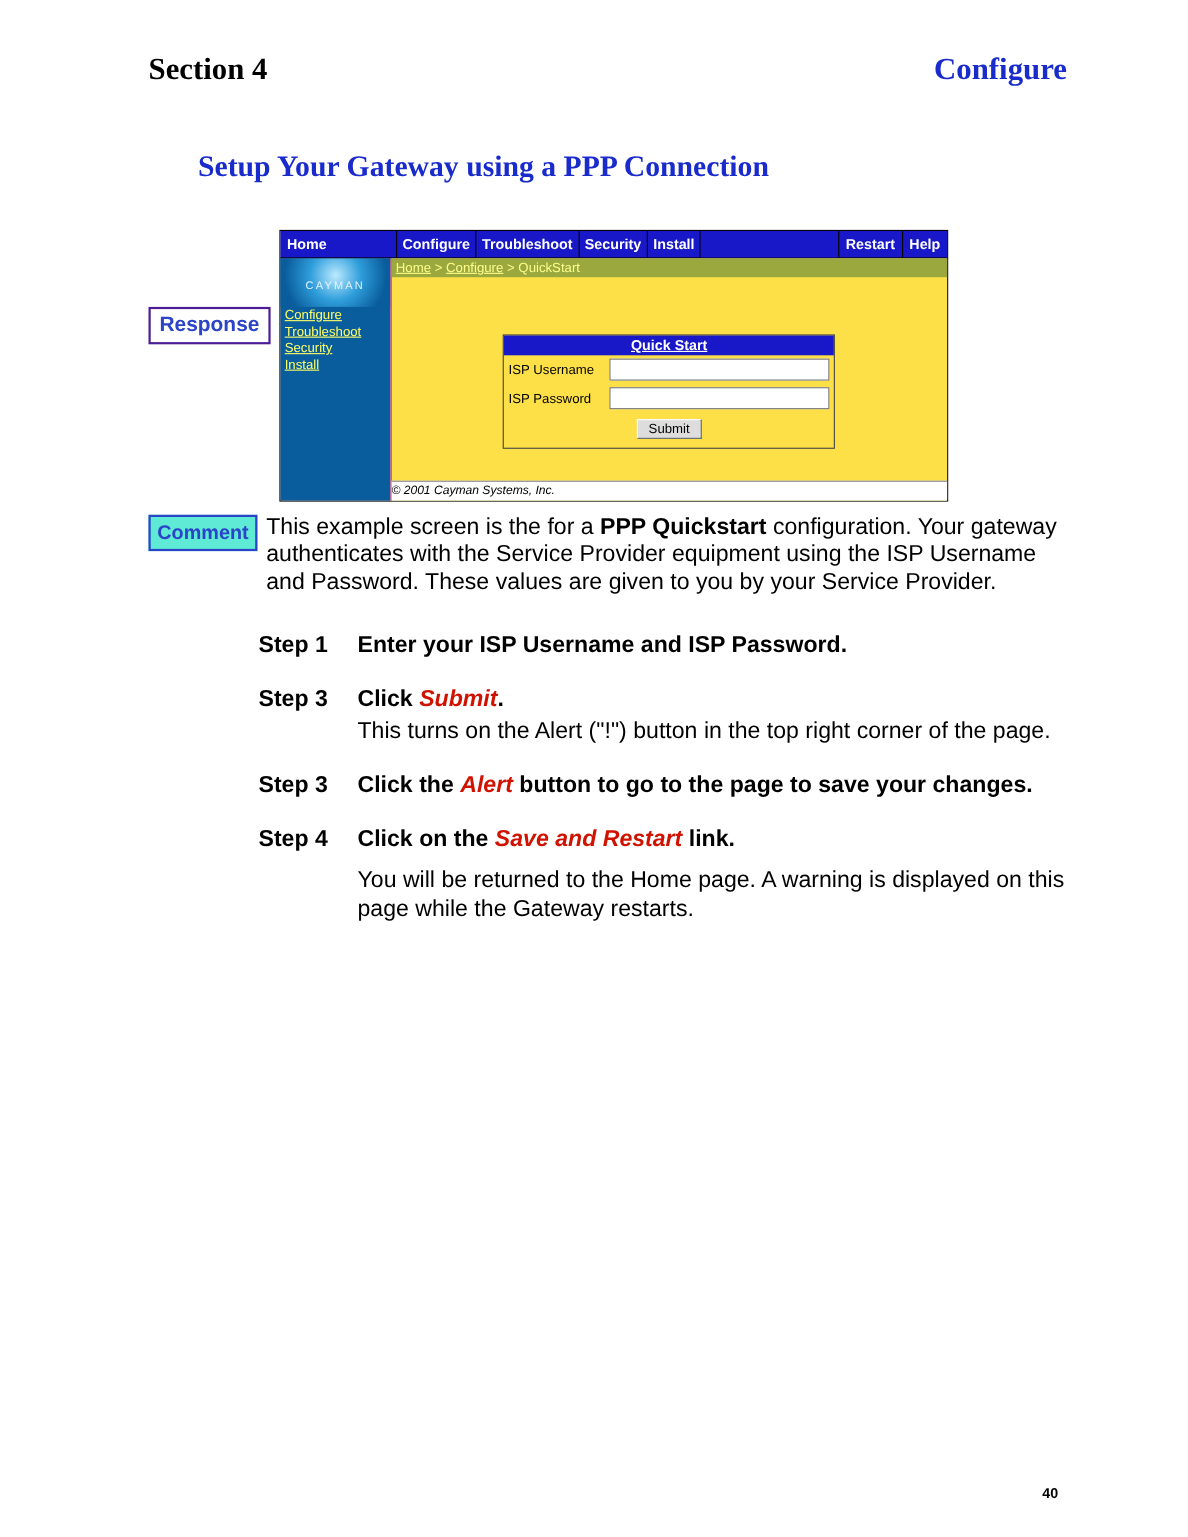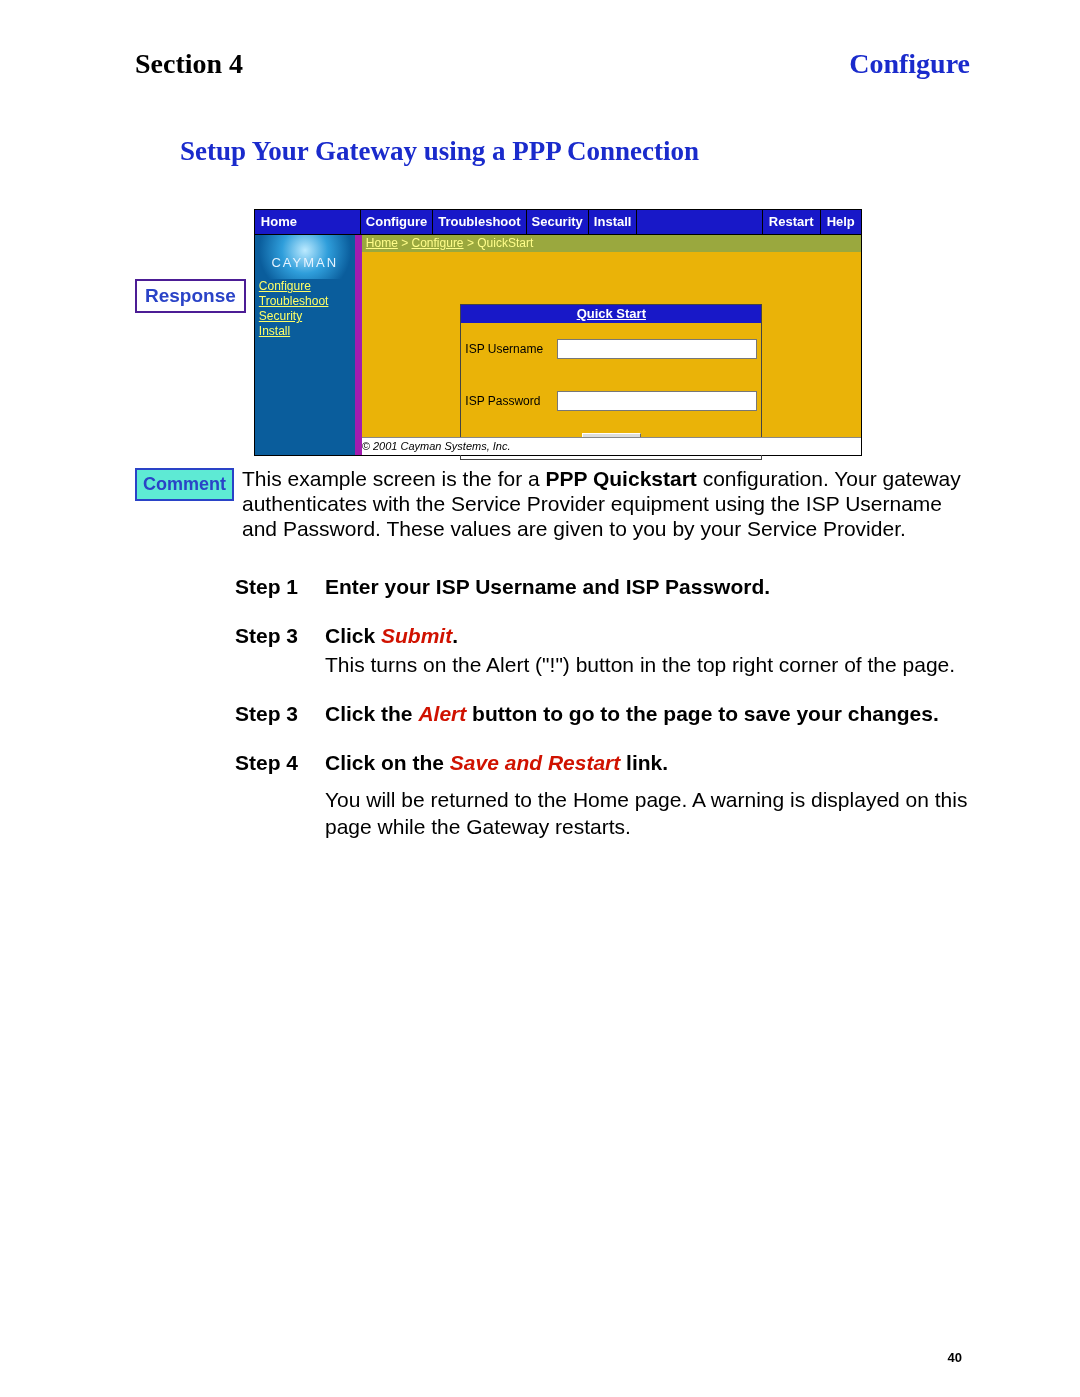--- a/index.html
+++ b/index.html
@@ -84,31 +84,31 @@
     background: linear-gradient(#0f6aa8, #0a4e85 40%, #0a4e85 60%, #0f6aa8);
     background: #0a5d9c;
     color: #ffff66;
     font-size: 12px;
   }
   .sidebar-image {
     height: 44px;
     background: radial-gradient(circle at 50% 35%, #bceaff 0%, #2f9edb 40%, #0a5d9c 80%);
     text-align: center;
     color: #e6f3ff;
-    font-size: 13px;
+    font-size: 10px;
     padding-top: 4px;
     box-sizing: border-box;
     letter-spacing: 2px;
   }
   .sidebar a { color: #ffff66; text-decoration: underline; display:block; padding: 0 4px; line-height:15px;}
   .main {
     flex: 1;
-    background: #eab308;
+    background: #fde047;
     position: relative;
-    border-left: 7px solid #a21caf;
+    border-left: 1px solid #a21caf;
   }
   .crumbs {
     background: #9aa83e;
     color: #fffd8a;
     font-size: 12px;
     height: 17px;
     line-height: 17px;
     padding-left: 4px;
   }
   .crumbs a { color:#fffd8a; text-decoration: underline; }
@@ -120,21 +120,21 @@
   .quick-head {
     background: #1818c8;
     color: #fff;
     font-weight: bold;
     text-align: center;
     font-size: 13px;
     height: 18px;
     line-height: 18px;
     text-decoration: underline;
   }
-  .quick-row { display:flex; align-items:center; padding: 16px 4px; font-size:12px;}
+  .quick-row { display:flex; align-items:center; padding: 3px 4px; font-size:12px;}
   .quick-row label { width: 92px; text-align: left; color:#000; }
   .quick-row input[type=text],
   .quick-row input[type=password] {
     flex:1; height:16px; border:1px solid #777; font-size:12px;
   }
   .submit-row { text-align:center; padding: 6px 0 8px 0;}
   .submit-btn {
     font-family: Arial, sans-serif;
     font-size: 12px;
     padding: 1px 10px;

